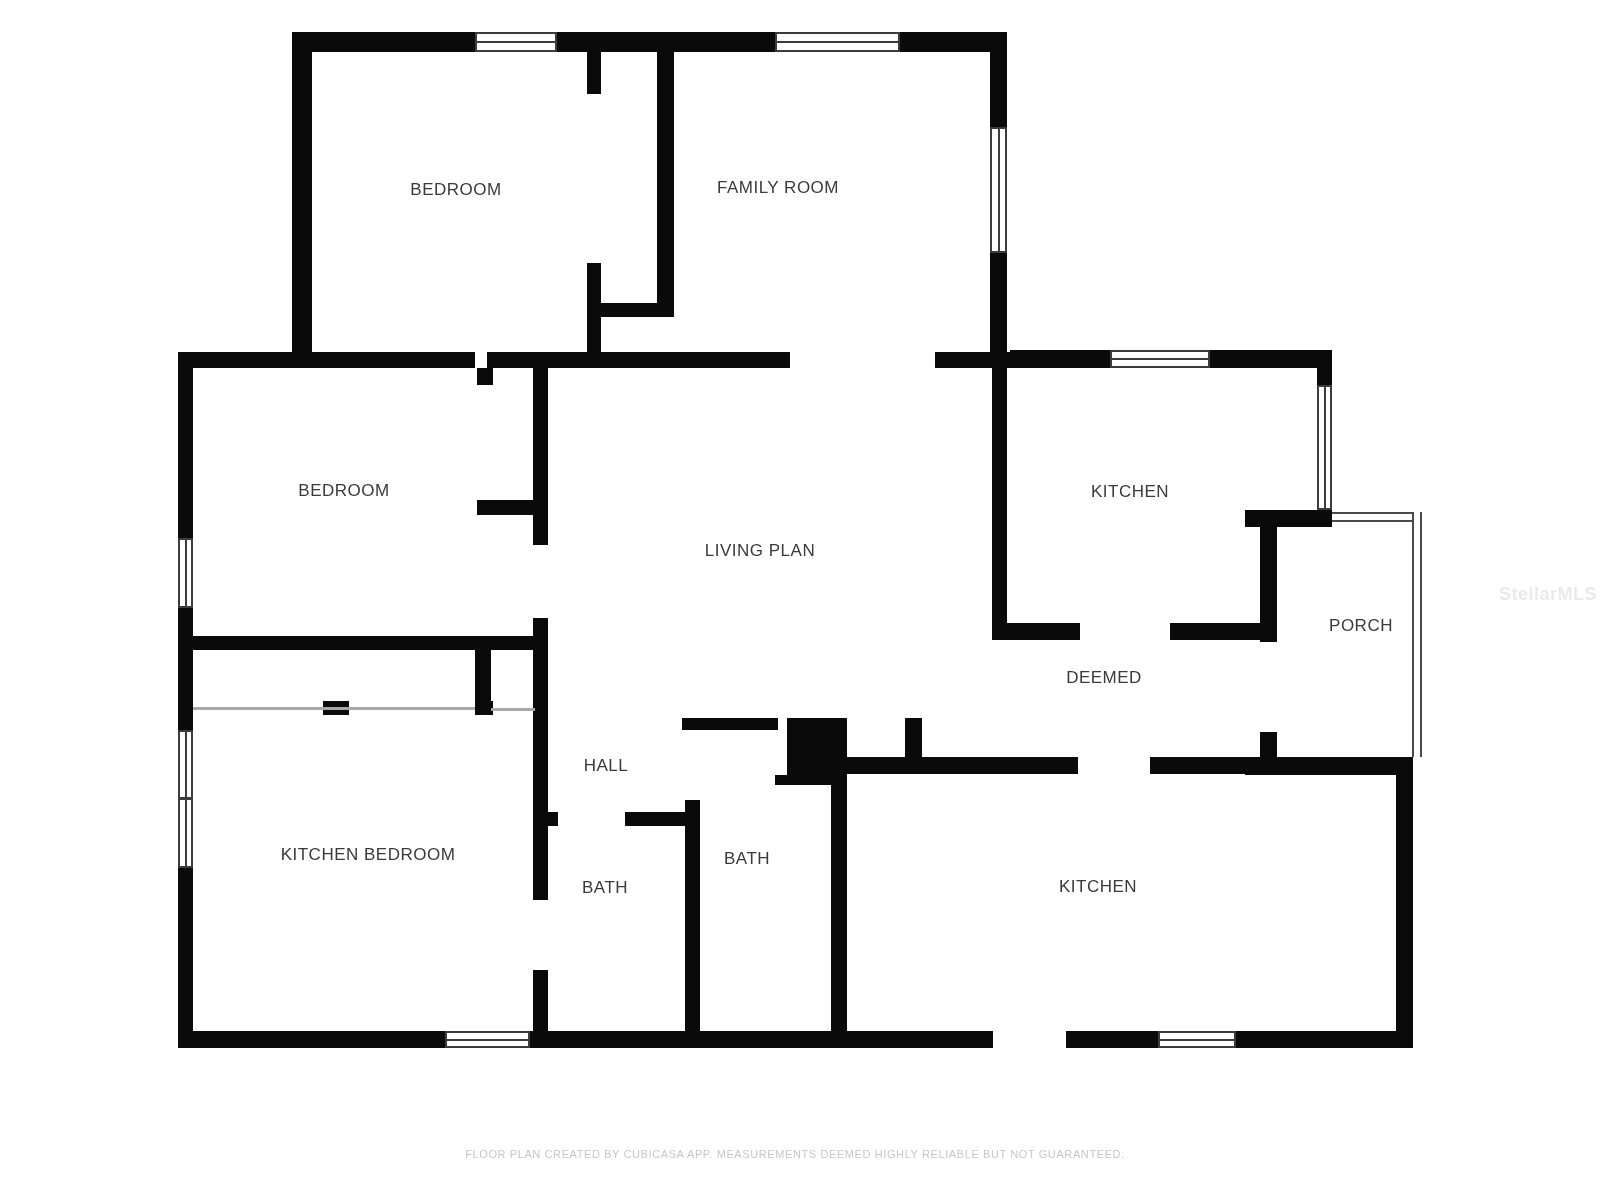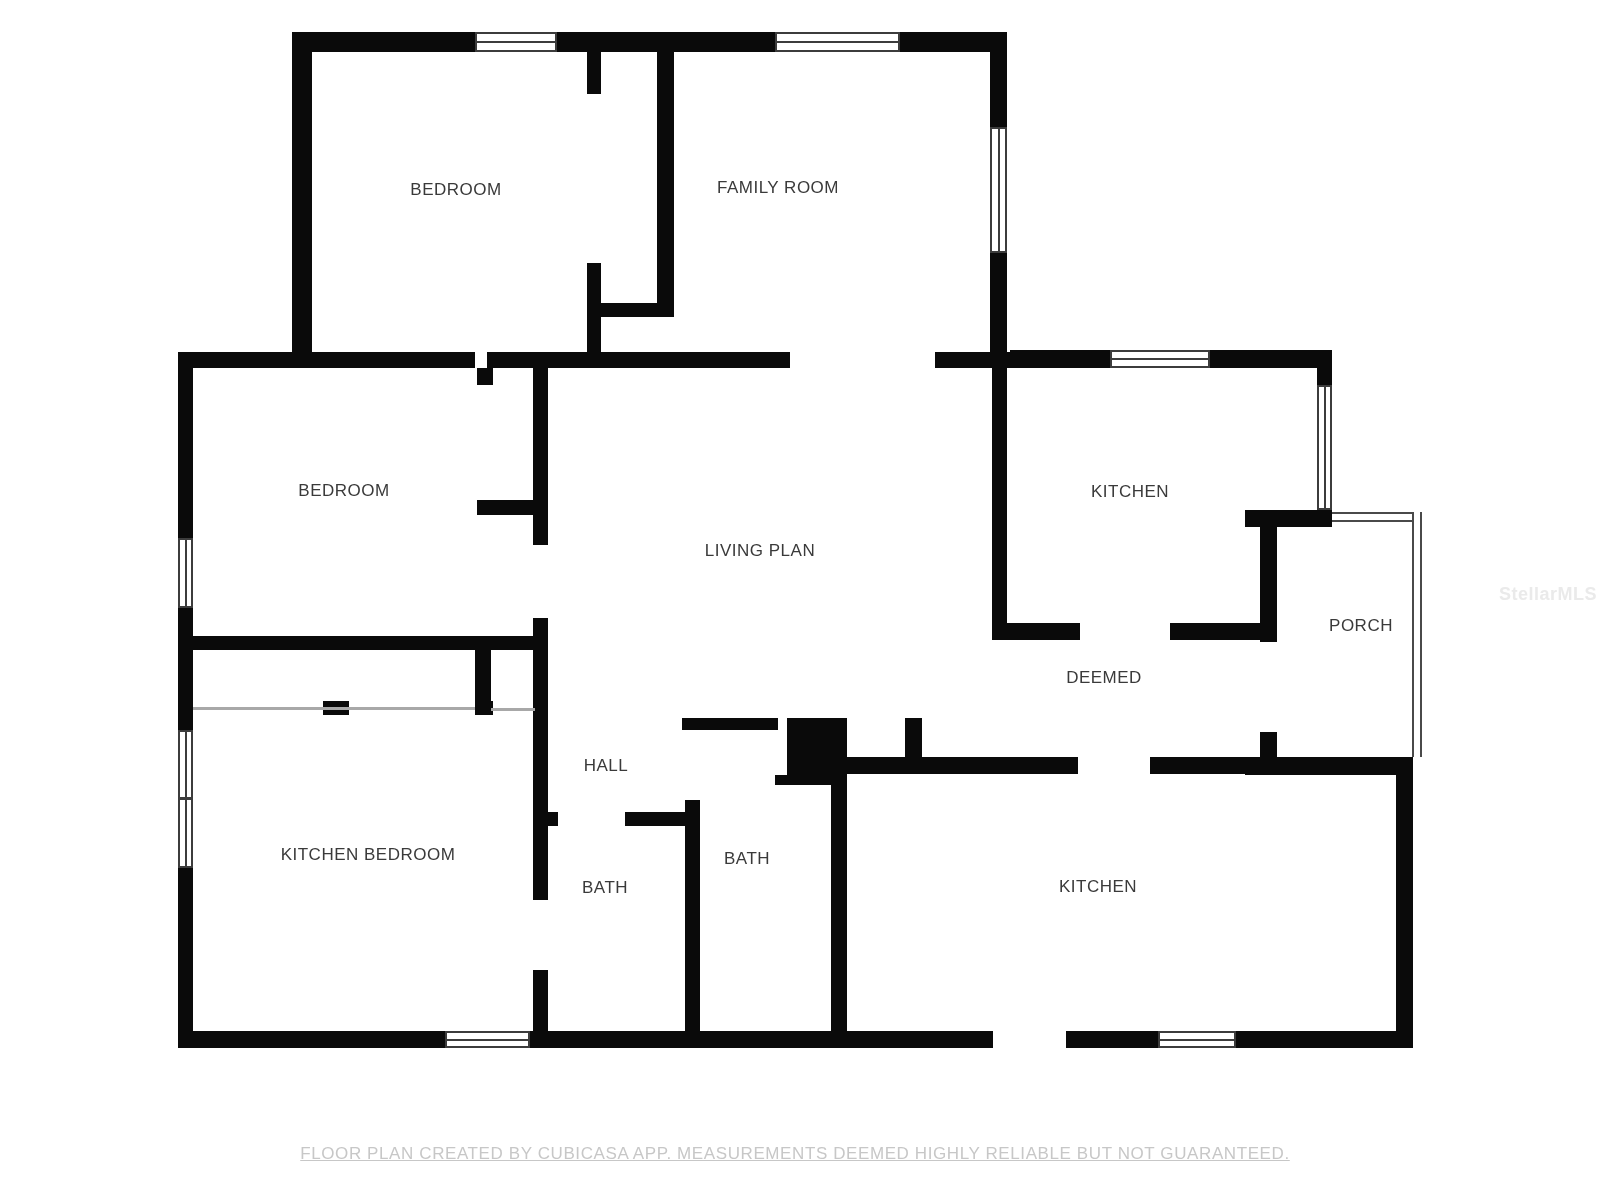--- a/index.html
+++ b/index.html
@@ -25,21 +25,21 @@
   .screen-band.h{border-top:2px solid #4a4a4a;border-bottom:2px solid #4a4a4a;}
   .screen-band.v{border-left:2px solid #4a4a4a;border-right:2px solid #4a4a4a;}
   .room-label{
     position:absolute;transform:translate(-50%,-50%);
     font-size:17px;letter-spacing:0.5px;color:#3a3a3a;
     white-space:nowrap;
     text-align:right;
   }
   .footer-text{
     position:absolute;left:795px;top:1154px;transform:translate(-50%,-50%);
-    font-size:17px;letter-spacing:0.6px;color:#c7c7c7;white-space:nowrap;text-decoration:underline;
+    font-size:11px;letter-spacing:0.6px;color:#c7c7c7;white-space:nowrap;
   }
   .watermark{
     position:absolute;left:1548px;top:594px;transform:translate(-50%,-50%);
     font-size:18px;font-weight:600;letter-spacing:0.5px;color:#eaeaea;white-space:nowrap;
   }
 </style>
 </head>
 <body>
 
 <div id="canvas">

